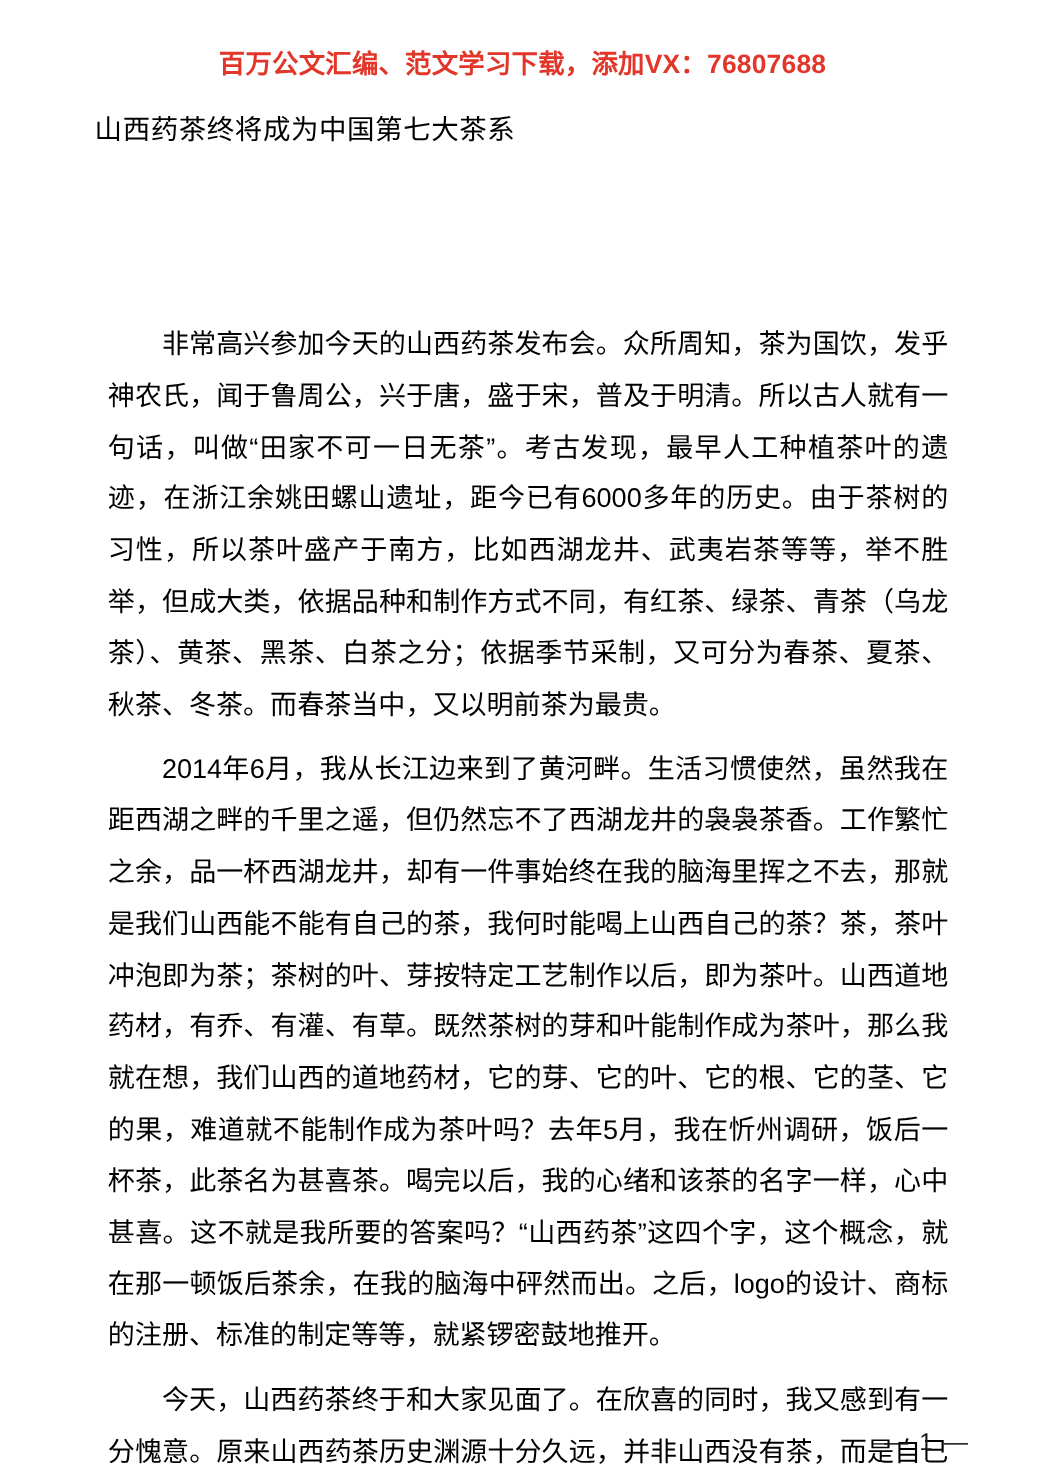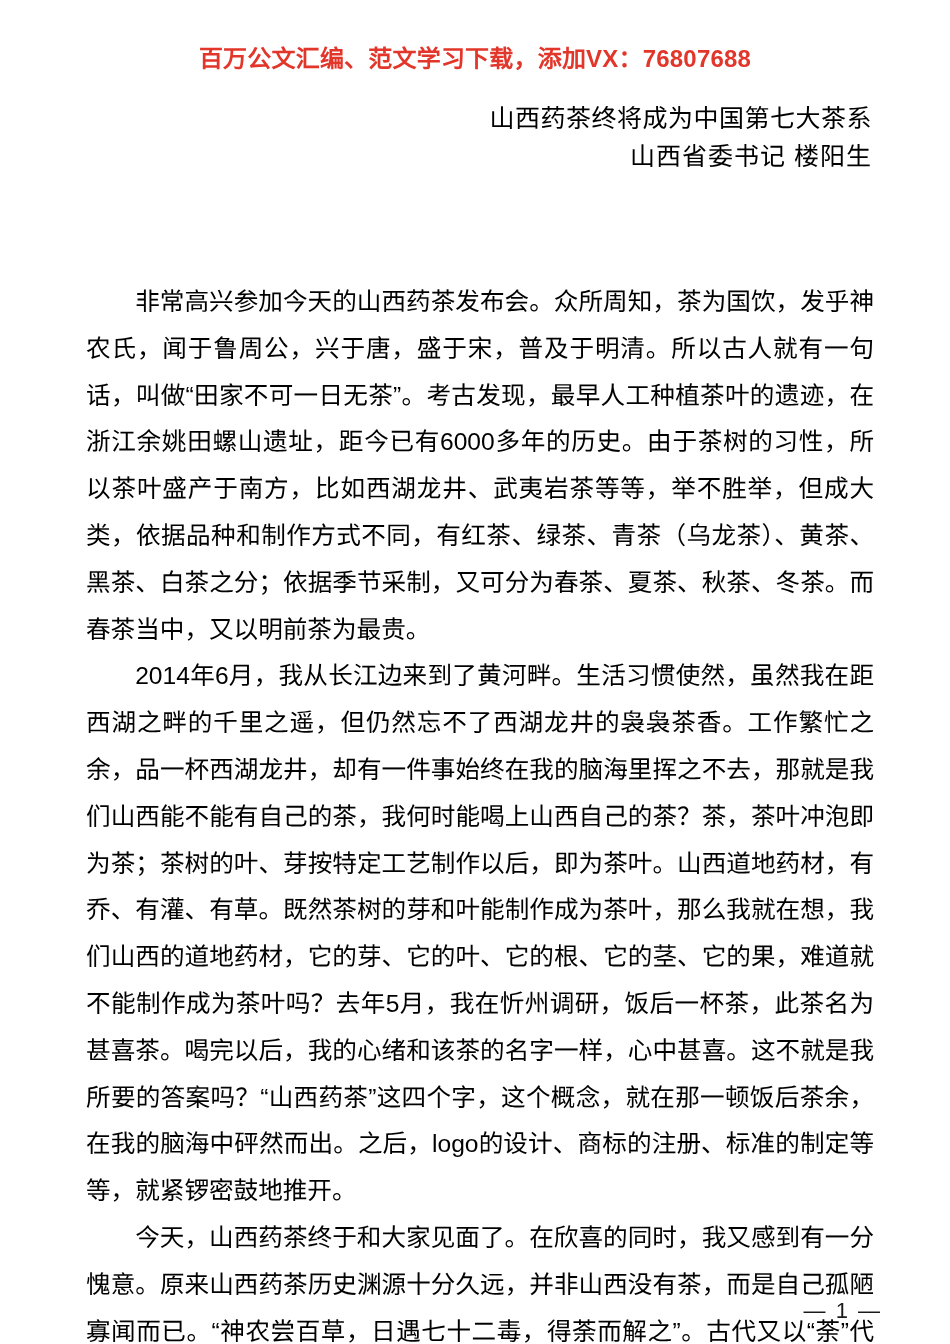--- a/index.html
+++ b/index.html
@@ -41,21 +41,21 @@
     letter-spacing: 0.2px;
     white-space: nowrap;
   }
 
   
   .title-block {
     position: absolute;
     top: 99px;
     left: 86px;
     width: 786px;
-    text-align: right;
+    text-align: left;
   }
 
   .title-line {
     font-size: 25px;
     line-height: 38px;
     font-weight: 400;
     color: #000;
     letter-spacing: 0.5px;
     white-space: nowrap;
   }
@@ -76,21 +76,21 @@
     width: 788px;
   }
 
   .para {
     font-size: 24.6px;
     line-height: 46.8px;
     text-align: justify;
     text-align-last: left;
     text-justify: inter-ideograph;
     text-indent: 2em;
-    margin: 0;
+    margin: 12px;
     color: #000;
     word-break: break-all;
     letter-spacing: 0;
   }
 
   
   .footer {
     position: absolute;
     left: 0;
     top: 1296px;
@@ -107,21 +107,20 @@
 </style>
 </head>
 <body>
 
 <div class="page">
 
   <div class="ad-banner">百万公文汇编、范文学习下载，添加VX：76807688</div>
 
   <div class="title-block">
     <div class="title-line main">山西药茶终将成为中国第七大茶系</div>
-    <div class="title-line subject">山西省委书记  楼阳生</div>
   </div>
 
   <div class="body-block">
     <p class="para">非常高兴参加今天的山西药茶发布会。众所周知，茶为国饮，发乎神农氏，闻于鲁周公，兴于唐，盛于宋，普及于明清。所以古人就有一句话，叫做“田家不可一日无茶”。考古发现，最早人工种植茶叶的遗迹，在浙江余姚田螺山遗址，距今已有6000多年的历史。由于茶树的习性，所以茶叶盛产于南方，比如西湖龙井、武夷岩茶等等，举不胜举，但成大类，依据品种和制作方式不同，有红茶、绿茶、青茶（乌龙茶）、黄茶、黑茶、白茶之分；依据季节采制，又可分为春茶、夏茶、秋茶、冬茶。而春茶当中，又以明前茶为最贵。</p>
     <p class="para">2014年6月，我从长江边来到了黄河畔。生活习惯使然，虽然我在距西湖之畔的千里之遥，但仍然忘不了西湖龙井的袅袅茶香。工作繁忙之余，品一杯西湖龙井，却有一件事始终在我的脑海里挥之不去，那就是我们山西能不能有自己的茶，我何时能喝上山西自己的茶？茶，茶叶冲泡即为茶；茶树的叶、芽按特定工艺制作以后，即为茶叶。山西道地药材，有乔、有灌、有草。既然茶树的芽和叶能制作成为茶叶，那么我就在想，我们山西的道地药材，它的芽、它的叶、它的根、它的茎、它的果，难道就不能制作成为茶叶吗？去年5月，我在忻州调研，饭后一杯茶，此茶名为甚喜茶。喝完以后，我的心绪和该茶的名字一样，心中甚喜。这不就是我所要的答案吗？“山西药茶”这四个字，这个概念，就在那一顿饭后茶余，在我的脑海中砰然而出。之后，logo的设计、商标的注册、标准的制定等等，就紧锣密鼓地推开。</p>
     <p class="para">今天，山西药茶终于和大家见面了。在欣喜的同时，我又感到有一分愧意。原来山西药茶历史渊源十分久远，并非山西没有茶，而是自己孤陋寡闻而已。“神农尝百草，日遇七十二毒，得荼而解之”。古代又以“荼”代指茶，也就是说神农尝百草中毒了，茶叶是解毒之药。故，茶本为药，药亦可为茶，药茶同宗同根。药茶，可谓是各类茶叶之总称总谓。这就是山西药茶之出处，山西药茶之妙处，也将是山西药茶之胜处。所以我对它非常自信。山西药茶，终将成为中国第七大茶系。</p>
 
   </div>
 
   <div class="footer">— 1 —</div>

